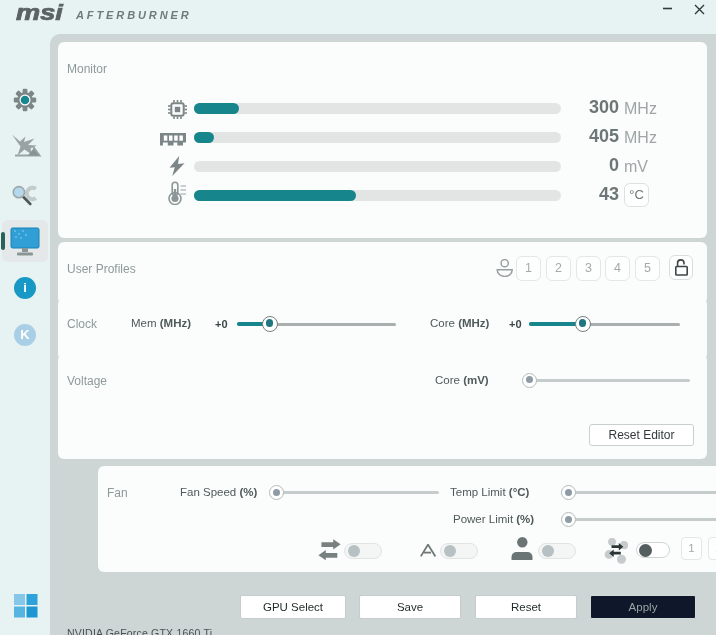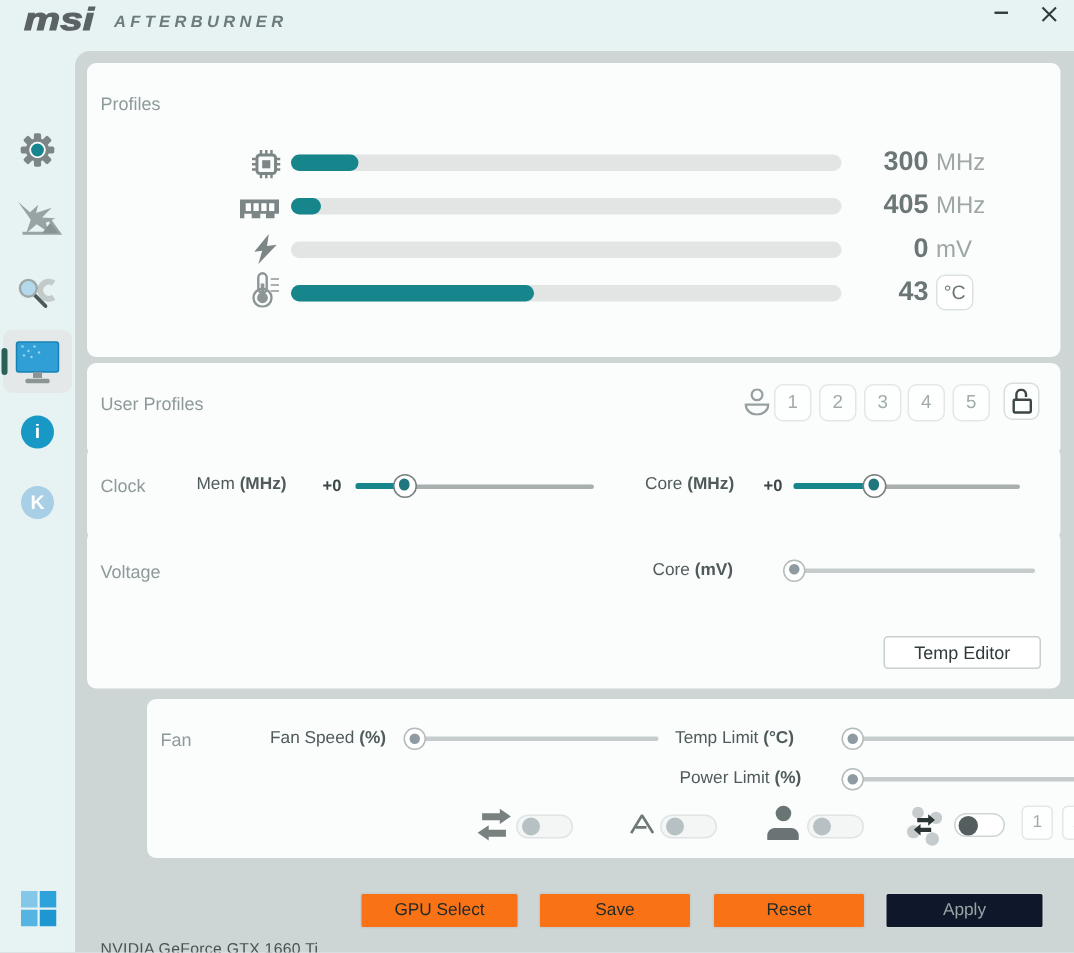--- a/index.html
+++ b/index.html
@@ -42,21 +42,21 @@
 
 .btn { position:absolute; background:#fff; border:1px solid #c9cfcf; border-radius:3px; font-size:12px; color:#303a3a; text-align:center; }
 .numbtn { position:absolute; width:25px; height:25px; border:1px solid #e3e7e7; border-radius:6px; background:#fdfefe; color:#a2abab; font-size:12.5px; line-height:23px; text-align:center; }
 
 
 .toggle { position:absolute; width:38px; height:16px; border-radius:8px; background:#f4f6f6; border:1.5px solid #e0e4e4; }
 .knob { position:absolute; top:0.5px; left:2.5px; width:12px; height:12px; border-radius:50%; background:#b7c0c3; }
 
 
 #gpuname { position:absolute; left:67px; top:595px; font-size:10.5px; font-weight:normal; color:#485252; line-height:12.5px; letter-spacing:0.2px;margin-top:32px; }
-.bbtn { position:absolute; top:595px; width:105px; height:24px; background:#f97316; border:1px solid #c6cccc; border-radius:2px; font-size:11.5px; color:#1f2a2a; text-align:center; line-height:22px; }
+.bbtn { position:absolute; top:595px; width:105px; height:24px; background:#ffffff; border:1px solid #c6cccc; border-radius:2px; font-size:11.5px; color:#1f2a2a; text-align:center; line-height:22px; }
 </style>
 </head>
 <body>
 
 <svg class="abs" style="left:16px; top:0px;" width="60" height="26" viewBox="0 0 60 26">
   <text x="0" y="21.7" font-size="23" font-weight="bold" font-style="italic" fill="#5b6364" letter-spacing="0" transform="scale(1.18,0.92)" stroke="#5b6364" stroke-width="0.8">msi</text>
 </svg>
 <div id="abtitle">AFTERBURNER</div>
 <svg class="abs" style="left:662px; top:2px;" width="12" height="14">
     <line x1="1" y1="6.5" x2="10" y2="6.5" stroke="#2f3a3a" stroke-width="1.6"></line>
@@ -105,21 +105,21 @@
         <circle cx="11" cy="11" r="0.8"></circle>
         <circle cx="16" cy="8" r="0.8"></circle>
       </g>
 </svg></div>
 <div class="abs" style="left:14px; top:277px; width:22px; height:22px; border-radius:50%; background:#1898c4; color:#fff; font-size:13px; font-weight:bold; text-align:center; line-height:22px;">i</div>
 <div class="abs" style="left:14px; top:324px; width:22px; height:22px; border-radius:50%; background:#a9cfe7; color:#fff; font-size:13px; font-weight:bold; text-align:center; line-height:22px;">K</div>
 
 <div id="main">
 
   <div class="panel" id="p-monitor">
-    <div class="plabel" style="top:20px;">Profiles</div>
+    <div class="plabel" style="top:20px;">Monitor</div>
     <div id="ic-gpu" class="abs" style="left:110px; top:58px;"><svg width="19" height="19" viewBox="0 0 19 19">
       <g stroke="#7d8686" stroke-width="1.6">
         <line x1="6" y1="0" x2="6" y2="2.6"></line>
             <line x1="9.5" y1="0" x2="9.5" y2="2.6"></line>
             <line x1="13" y1="0" x2="13" y2="2.6"></line>
         <line x1="6" y1="16.4" x2="6" y2="19"></line>
             <line x1="9.5" y1="16.4" x2="9.5" y2="19"></line>
             <line x1="13" y1="16.4" x2="13" y2="19"></line>
         <line x1="0" y1="6" x2="2.6" y2="6"></line>
             <line x1="0" y1="9.5" x2="2.6" y2="9.5"></line>
@@ -210,21 +210,21 @@
       </div>
   </div>
 
   <div class="panel" id="p-voltage">
     <div class="plabel" style="top:20px;">Voltage</div>
     <div class="clabel" style="left:377px; top:20px;">Core <b>(mV)</b></div>
     <div class="track" style="left:465px; top:24.5px; width:167px; background:#c6cccc;"></div>
     <div class="thumbS" style="left:464px; top:18.5px;">
         <div class="sdot"></div>
       </div>
-    <div class="btn" style="left:531px; top:70px; width:105px; height:22px; line-height:20px;">Temp Editor</div>
+    <div class="btn" style="left:531px; top:70px; width:105px; height:22px; line-height:20px;">Reset Editor</div>
   </div>
 
   <div class="panel" id="p-fan">
     <div class="plabel" style="top:20px;">Fan</div>
     <div class="clabel" style="left:82px; top:20px;">Fan Speed <b>(%)</b></div>
     <div class="track" style="left:173px; top:25px; width:168px; background:#c6cccc;"></div>
     <div class="thumbS" style="left:171px; top:19px;">
         <div class="sdot"></div>
       </div>
     <div class="clabel" style="left:352px; top:20px;">Temp Limit <b>(°C)</b></div>

